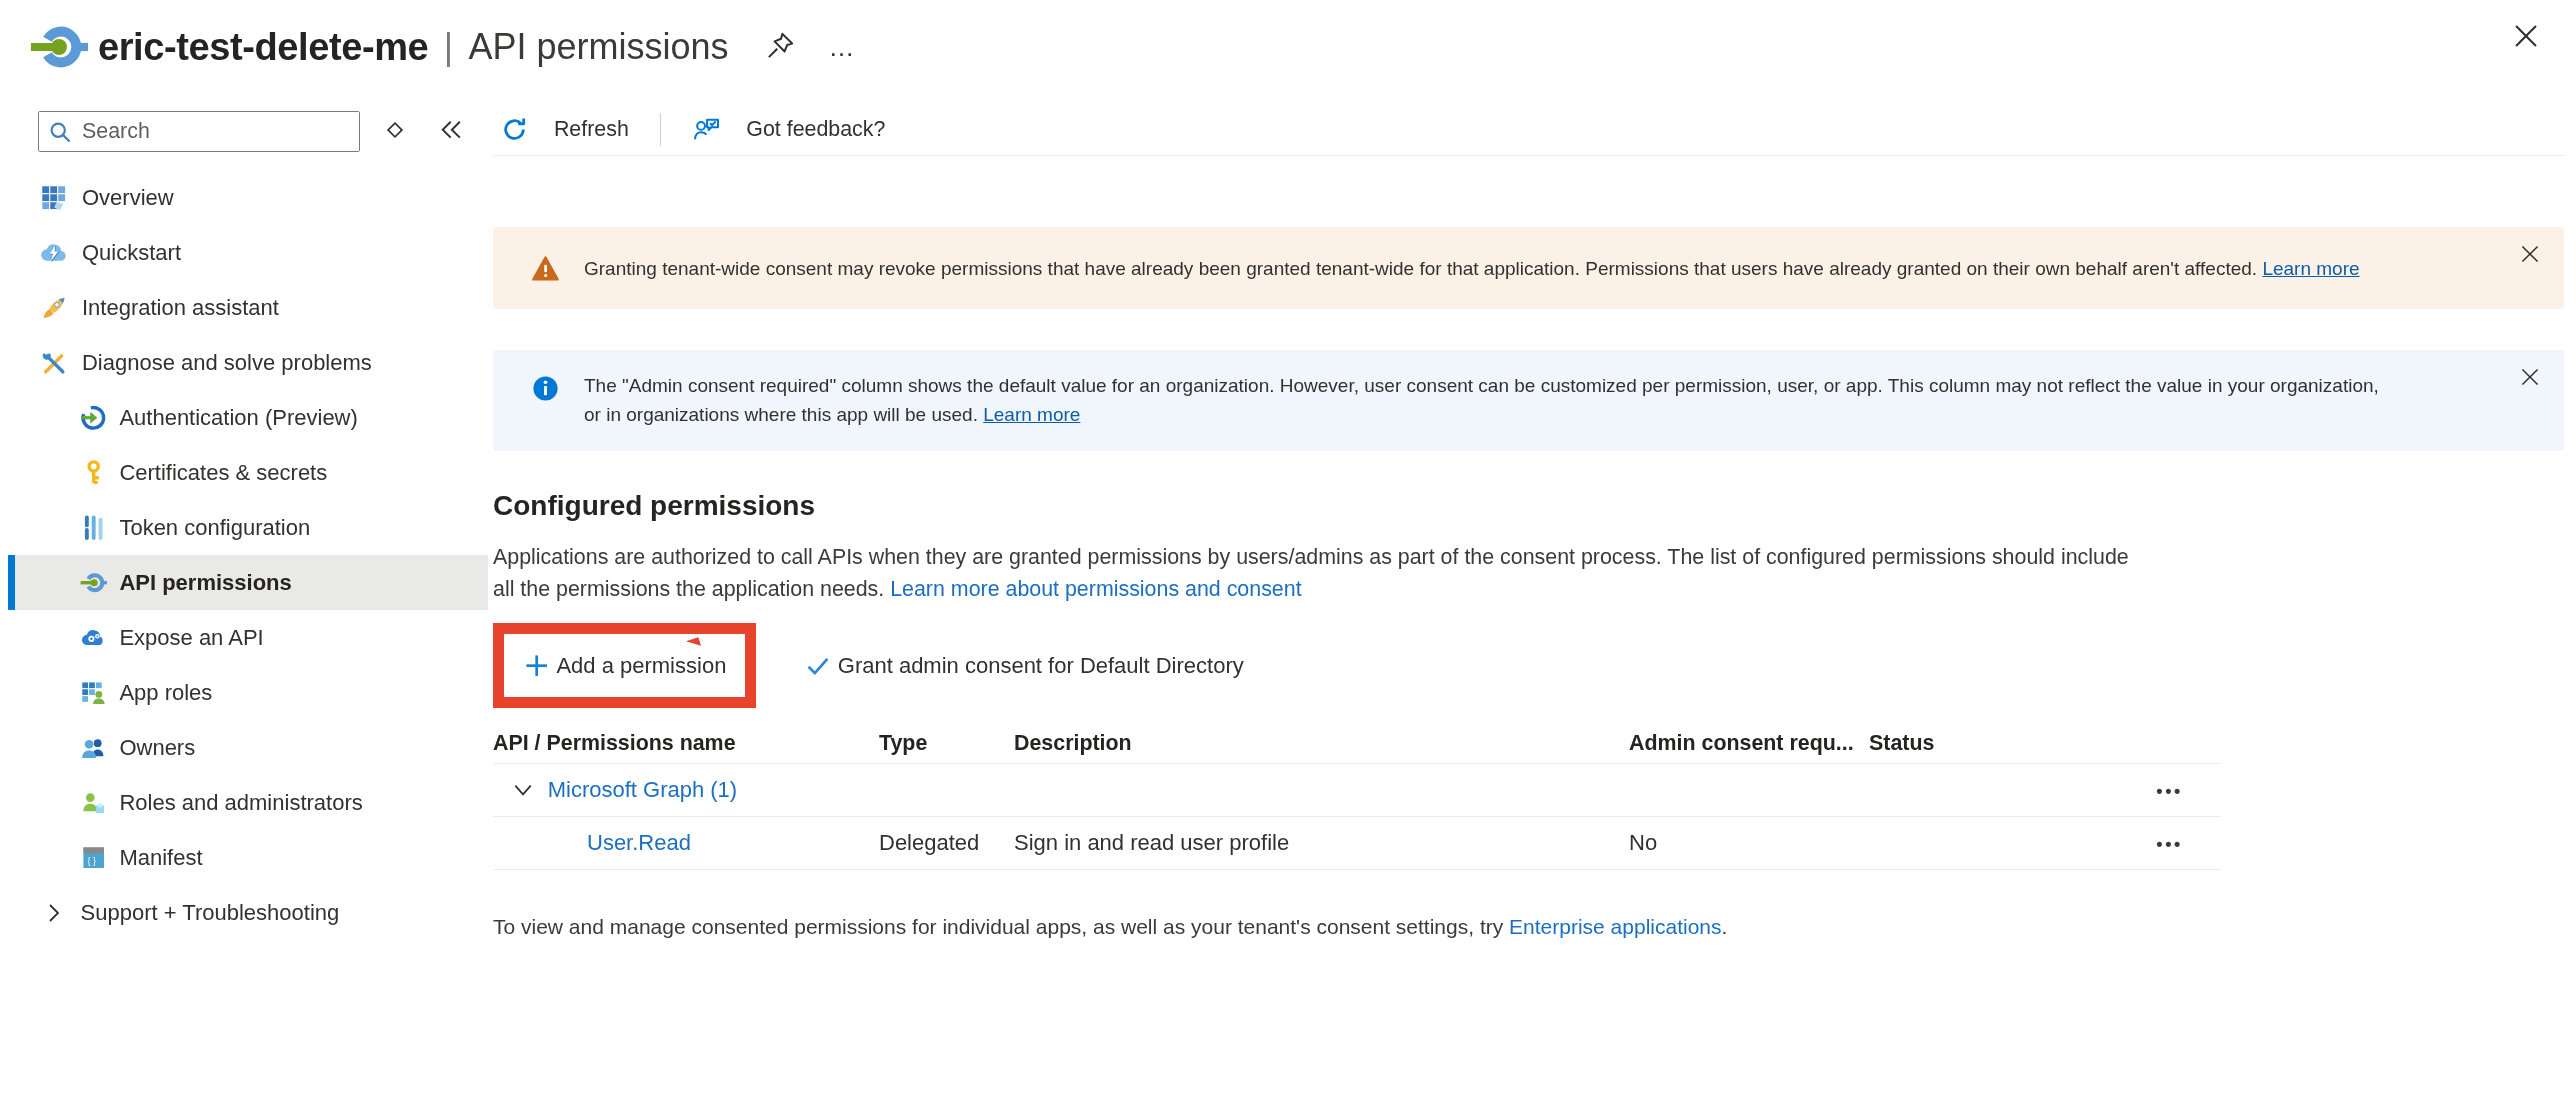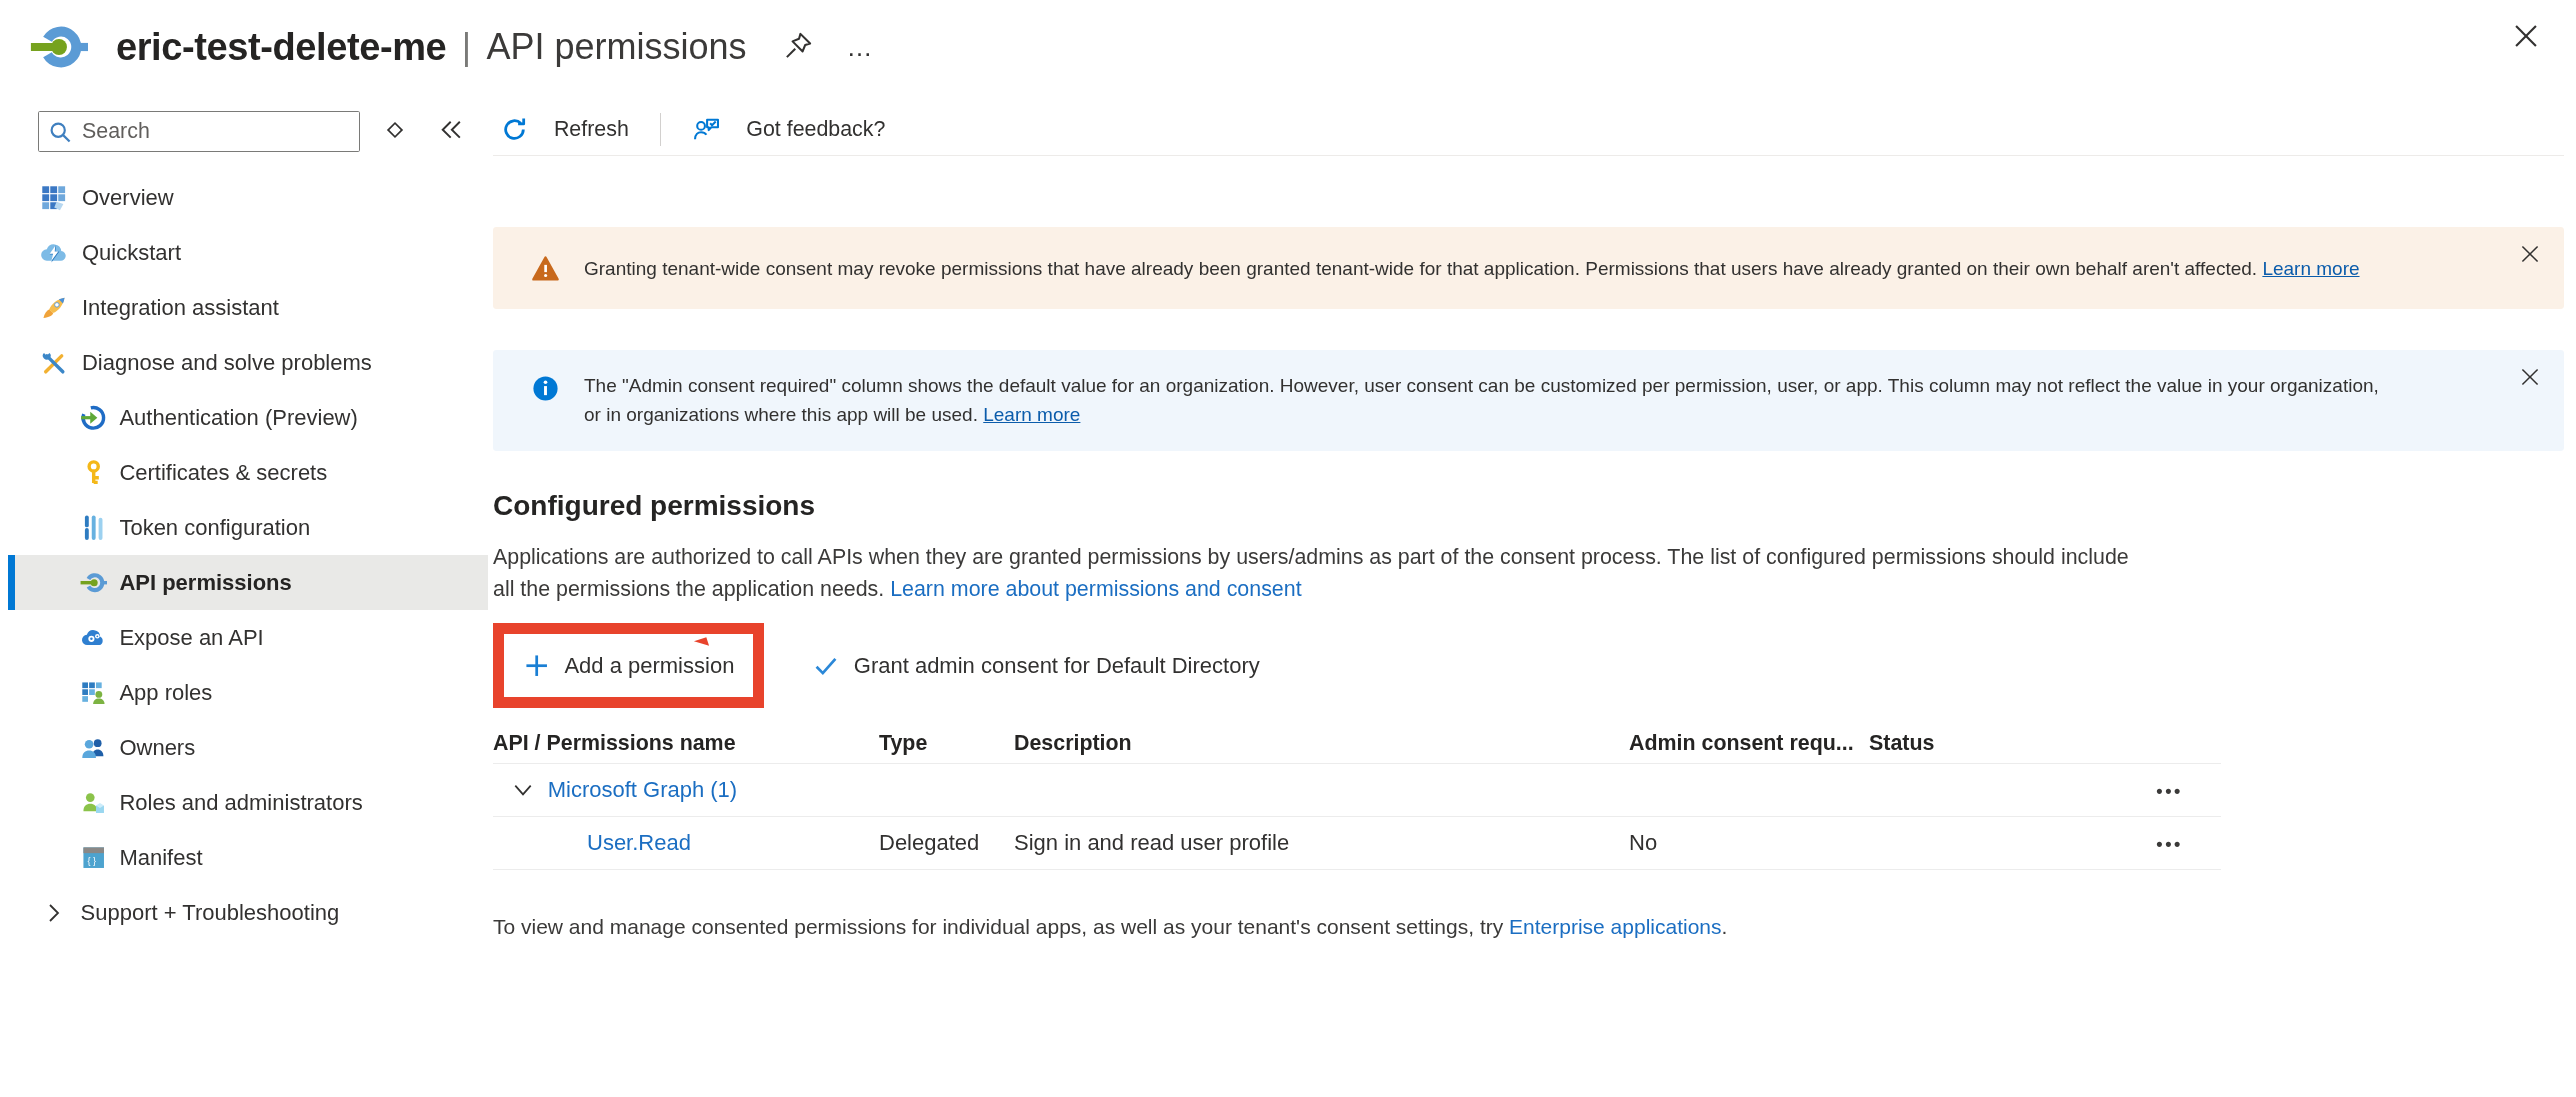--- a/index.html
+++ b/index.html
@@ -7,21 +7,21 @@
   body {
     width:2576px; height:1098px; position:relative; overflow:hidden;
     font-family:"Liberation Sans","DejaVu Sans",sans-serif; color:#323130;
   }
   .page { position:absolute; inset:0; background:#fff; }
 
   
   .app-header { position:absolute; top:0; left:0; right:0; height:94px;
     display:flex; align-items:center; padding-left:30px; }
   .app-icon { width:58px; height:58px; flex:0 0 auto; }
-  .title-wrap { display:flex; align-items:flex-start; margin-left:28px; gap:15.4px; }
+  .title-wrap { display:flex; align-items:flex-start; margin-left:10px; gap:15.4px; }
   .title-primary { font-size:38px; font-weight:700; color:#252423; letter-spacing:-0.4px; }
   .title-sep { font-size:36px; font-weight:300; color:#7a7a78; }
   .title-secondary { font-size:36px; font-weight:400; color:#3b3a39; }
   .pin-btn { margin-left:36px; background:none; border:none; cursor:pointer; }
   .hdr-ellipsis { margin-left:33px; background:none; border:none; font-size:26px; color:#323130; letter-spacing:1.7px; cursor:pointer; }
   .hdr-close { position:absolute; top:19px; right:33px; background:none; border:none; cursor:pointer; }
 
   
   .sidebar { position:absolute; top:110px; left:8px; width:480px; }
   .search-row { display:flex; align-items:center; height:43px; margin-bottom:17px; }
@@ -65,21 +65,21 @@
   .banner-close { position:absolute; top:13.7px; right:20.6px; background:none; border:none; cursor:pointer; }
 
   .section-title { margin-top:39px; font-size:28px; font-weight:600; color:#252423; }
   .section-desc { margin-top:19px; font-size:21.4px; line-height:32px; color:#3b3a39; }
   .section-desc a, .footer-note a { color:#1b6ec2; text-decoration:none; cursor:pointer; }
 
   .actions-row { margin-top:13.7px; display:flex; align-items:center; height:94px; }
   .annotation-box { position:relative; border:11px solid #e8432c; background:#fff; }
   .annotation-mark { position:absolute; top:5.1px; right:45px; width:0; height:0;
     border-left:13.7px solid transparent; border-top:9.4px solid #e8432c; transform:rotate(-18deg); }
-  .cmd-btn { display:flex; align-items:center; gap:14px; background:none; border:none;
+  .cmd-btn { display:flex; align-items:center; gap:6px; background:none; border:none;
     font-size:22px; color:#323130; font-family:inherit; cursor:pointer; height:63px; padding:0 19px; }
   .cmd-btn svg { width:27.4px; height:27.4px; }
   .grant-btn { margin-left:29px;text-align:right; }
 
   
   .perm-table { margin-top:12px; width:1728px; }
   .trow { display:grid; grid-template-columns:386px 135px 615px 240px 232px 1fr; align-items:center; }
   .thead { height:39px; font-weight:700; font-size:21.4px; color:#252423; border-bottom:1.7px solid #ececec; }
   .body-row { height:53px; font-size:22px; border-bottom:1.7px solid #ececec; }
   .cell-name { display:flex; align-items:center; gap:13.7px; }

